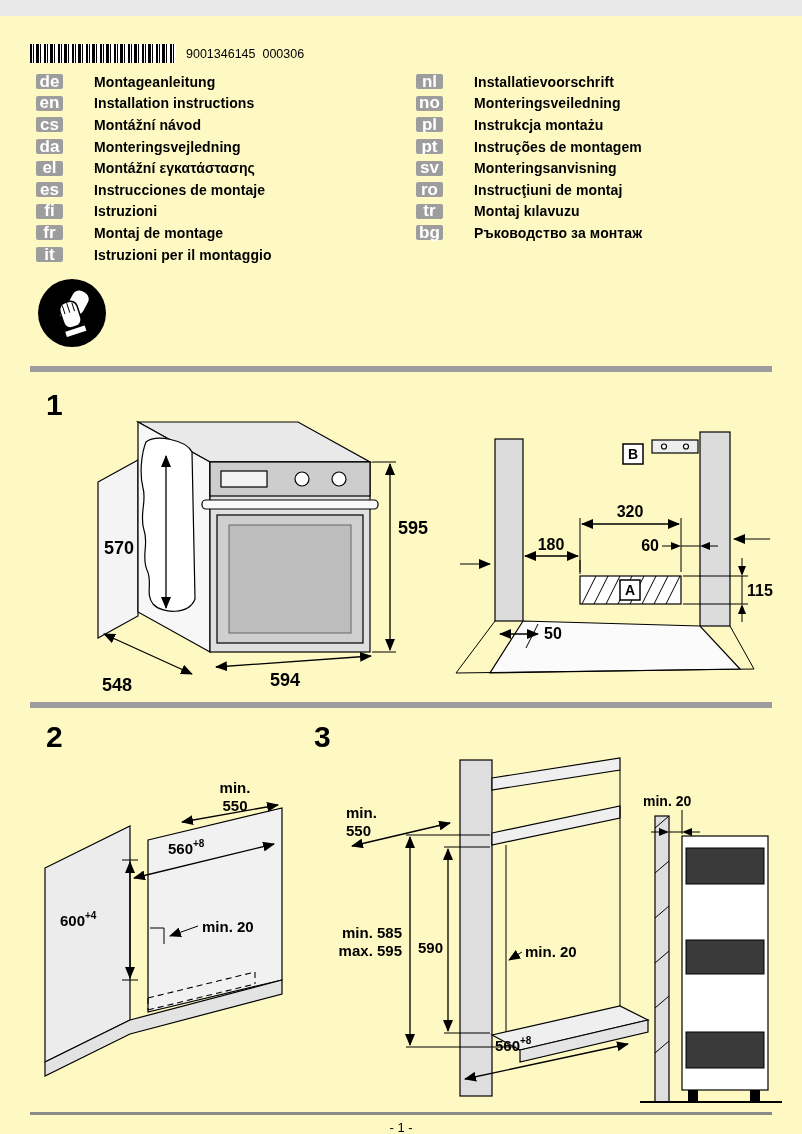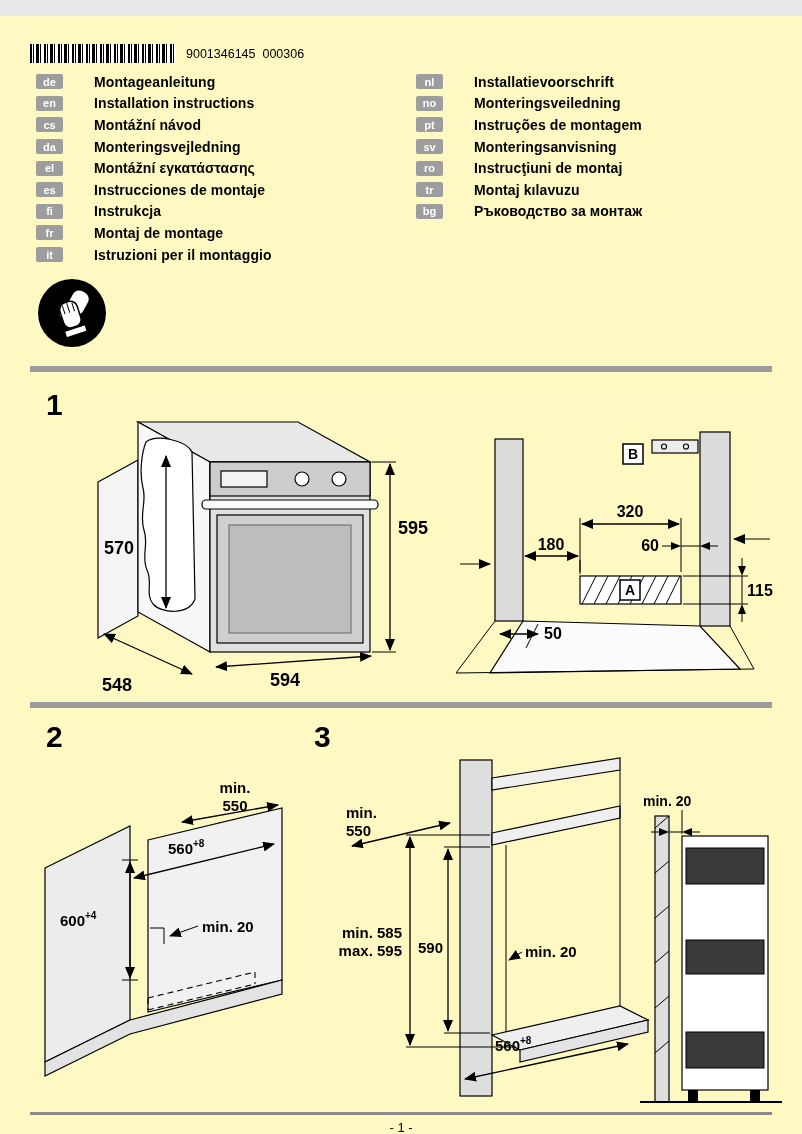--- a/index.html
+++ b/index.html
@@ -2,21 +2,21 @@
 <html><head>
 <meta charset="utf-8">
 <style>
   html,body{margin:0;padding:0;background:#e9e9e9;}
   .page{position:relative;width:802px;height:1134px;background:#fef9c3;font-family:"Liberation Sans",sans-serif;color:#000;overflow:hidden;margin:16px auto;}
   .barcode-row{position:absolute;left:30px;top:28px;display:flex;align-items:center;gap:10px;}
   .barcode-bars{width:146px;height:19px;background:repeating-linear-gradient(90deg,#000 0 2px,#fff 2px 3px,#000 3px 4px,#fff 4px 6px,#000 6px 9px,#fff 9px 10px,#000 10px 11px,#fff 11px 14px);}
   .barcode-text{font-size:12.5px;white-space:pre;}
   .lang-col{position:absolute;top:55px;display:flex;flex-direction:column;}
   .lang-row{display:flex;align-items:center;height:21.6px;}
-  .lang-code{width:27px;height:15px;background:#9d9d9d;color:#fff;font-size:11px;font-weight:bold;display:flex;align-items:center;justify-content:center;border-radius:2px;flex:0 0 auto;}
+  .lang-code{width:27px;height:15px;background:#9d9d9d;color:#fff;font-size:17px;font-weight:bold;display:flex;align-items:center;justify-content:center;border-radius:2px;flex:0 0 auto;}
   .lang-title{margin-left:15px;font-size:14px;font-weight:bold;letter-spacing:.1px;white-space:nowrap;padding-left:16px;}
   .bar{position:absolute;left:30px;width:742px;background:#9c9c9c;}
   .secnum{position:absolute;font-size:30px;font-weight:bold;}
   .footer{position:absolute;left:0;top:1104px;width:100%;text-align:center;font-size:13px;}
   svg.fig{position:absolute;}
   svg text{font-family:"Liberation Sans",sans-serif;font-weight:bold;fill:#000;}
   .d18{font-size:18px}.d16{font-size:16px}.d15{font-size:15px}.d14{font-size:14px}
   .sup{font-size:10px}
   .dim{stroke:#000;stroke-width:1.3;fill:none}
   .thin{stroke:#000;stroke-width:1;fill:none}
@@ -54,40 +54,44 @@
     <div class="lang-row">
         <span class="lang-code">el</span>
         <span class="lang-title">Montážní εγκατάστασης</span>
       </div>
     <div class="lang-row">
         <span class="lang-code">es</span>
         <span class="lang-title">Instrucciones de montaje</span>
       </div>
     <div class="lang-row">
         <span class="lang-code">fi</span>
-        <span class="lang-title">Instrukcja</span>
+        <span class="lang-title">Istruzioni</span>
       </div>
     <div class="lang-row">
         <span class="lang-code">fr</span>
         <span class="lang-title">Montaj de montage</span>
       </div>
     <div class="lang-row">
         <span class="lang-code">it</span>
         <span class="lang-title">Istruzioni per il montaggio</span>
       </div>
   </div>
 
   <div class="lang-col" style="left:416px;">
     <div class="lang-row">
         <span class="lang-code">nl</span>
         <span class="lang-title">Installatievoorschrift</span>
       </div>
     <div class="lang-row">
         <span class="lang-code">no</span>
         <span class="lang-title">Monteringsveiledning</span>
+      </div>
+    <div class="lang-row">
+        <span class="lang-code">pl</span>
+        <span class="lang-title">Instrukcja montażu</span>
       </div>
     <div class="lang-row">
         <span class="lang-code">pt</span>
         <span class="lang-title">Instruções de montagem</span>
       </div>
     <div class="lang-row">
         <span class="lang-code">sv</span>
         <span class="lang-title">Monteringsanvisning</span>
       </div>
     <div class="lang-row">

